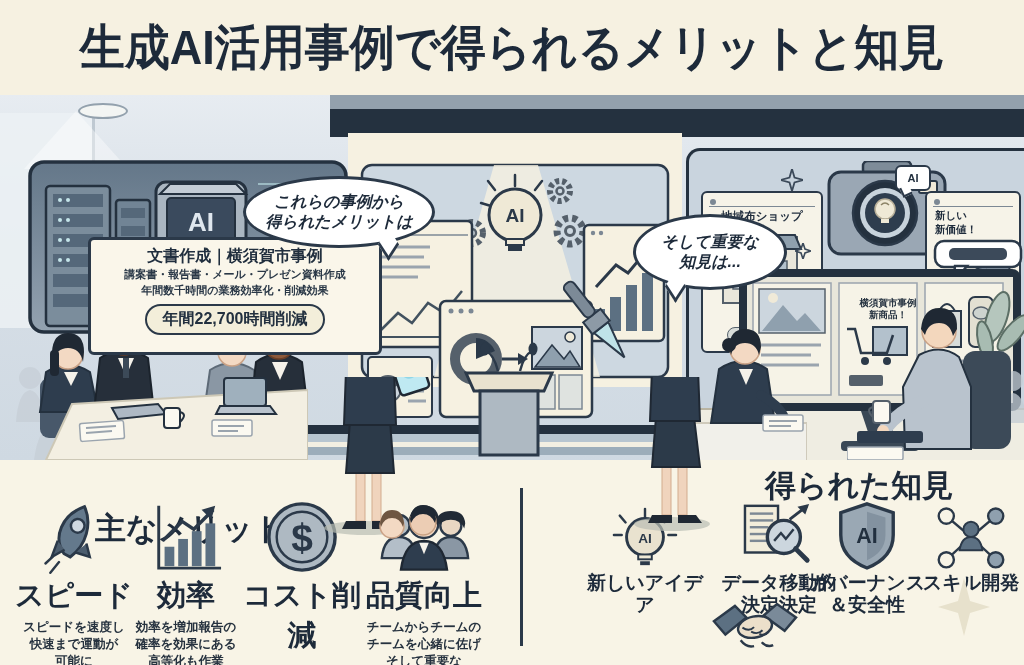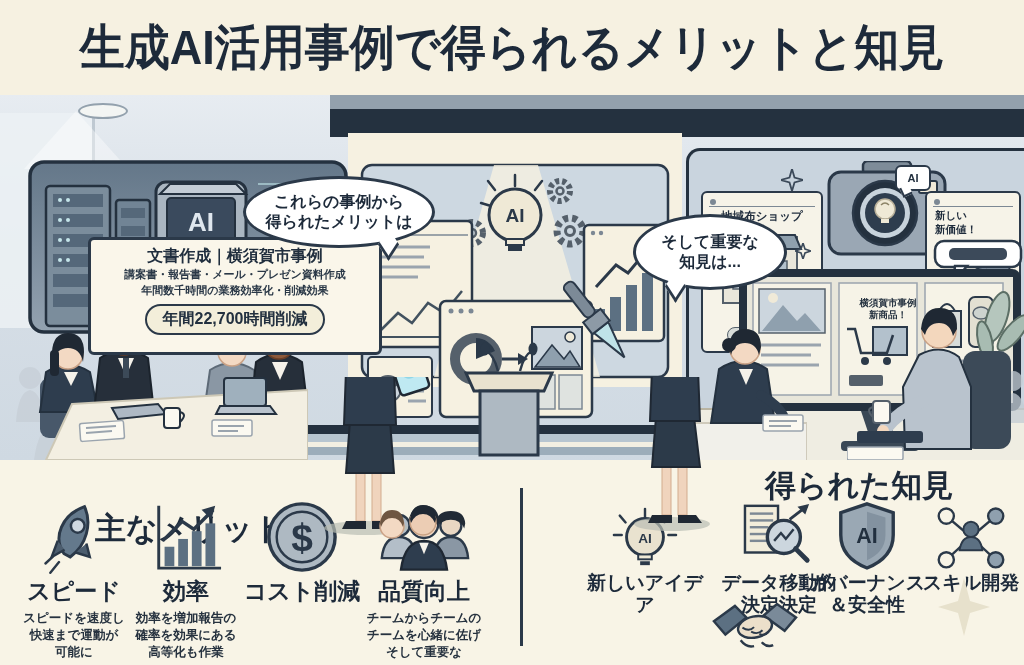--- a/index.html
+++ b/index.html
@@ -30,21 +30,21 @@
   .info-card{left:88px;top:142px;width:288px;height:112px;background:#faf6ea;
              border:3px solid #2b3949;border-radius:6px;text-align:center;z-index:4;}
   .info-card .h{font-size:16px;font-weight:800;margin-top:6px;color:#202e3e;}
   .info-card .s{font-size:11px;font-weight:700;line-height:1.45;color:#2a3847;font-family:Liberation Serif, serif;}
   .badge{display:inline-block;margin-top:5px;padding:3px 16px;border:2.5px solid #2b3949;
          border-radius:16px;font-size:16px;font-weight:800;background:#f3eeda;}
 
   
   .bubble{background:#fff;border:3.5px solid #2b3949;border-radius:50%;
           display:flex;align-items:center;justify-content:center;text-align:center;
-          font-weight:800;font-size:16px;line-height:1.25;z-index:6;color:#1d2a3a;}
+          font-weight:800;font-size:16px;line-height:1.25;z-index:6;color:#1d2a3a;font-style:italic;}
   .bubble:after{content:"";position:absolute;width:16px;height:16px;background:#fff;
           border-right:3.5px solid #2b3949;border-bottom:3.5px solid #2b3949;
           transform:rotate(45deg) skew(12deg,12deg);}
   .bubble1{left:243px;top:81px;width:186px;height:66px;}
   .bubble1:after{bottom:-9px;right:34px;}
   .bubble2{left:633px;top:119px;width:148px;height:70px;}
   .bubble2:after{bottom:-9px;left:30px;}
 
   
   .right-panel{left:686px;top:53px;width:338px;height:312px;background:#c9d4de;
@@ -62,21 +62,21 @@
           border-right:2.5px solid #2b3949;border-bottom:2.5px solid #2b3949;transform:rotate(65deg);}
   .prod-label{left:160px;top:146px;width:78px;text-align:center;font-size:9.5px;font-weight:800;
               line-height:1.3;color:#24313f;z-index:3;}
   .desk-band{left:0;top:257px;width:338px;height:55px;background:#efede2;border-top:2.5px solid #b9b4a2;}
 
   
   .bottom{left:0;top:460px;width:1024px;height:205px;background:#f8f4e6;}
   .sec-head{position:absolute;font-size:31px;font-weight:800;color:#1d2a3a;}
   .divider{left:520px;top:28px;width:2.5px;height:158px;background:#2b3949;}
   .b-item{position:absolute;width:124px;text-align:center;}
-  .b-label{font-size:23px;font-weight:800;color:#1d2a3a;margin-top:2px;}
+  .b-label{font-size:29px;font-weight:800;color:#1d2a3a;margin-top:2px;}
   .b-desc{font-size:12.5px;font-weight:700;line-height:1.35;color:#26323f;margin-top:3px;}
   .i-item{position:absolute;width:118px;text-align:center;}
   .i-label{font-size:19px;font-weight:800;color:#1d2a3a;margin-top:2px;line-height:1.15;}
   .collab-label{position:absolute;font-size:22px;font-weight:800;color:#1d2a3a;}
   svg{display:block;}
 </style>
 </head>
 <body>
 
 <div id="app">

